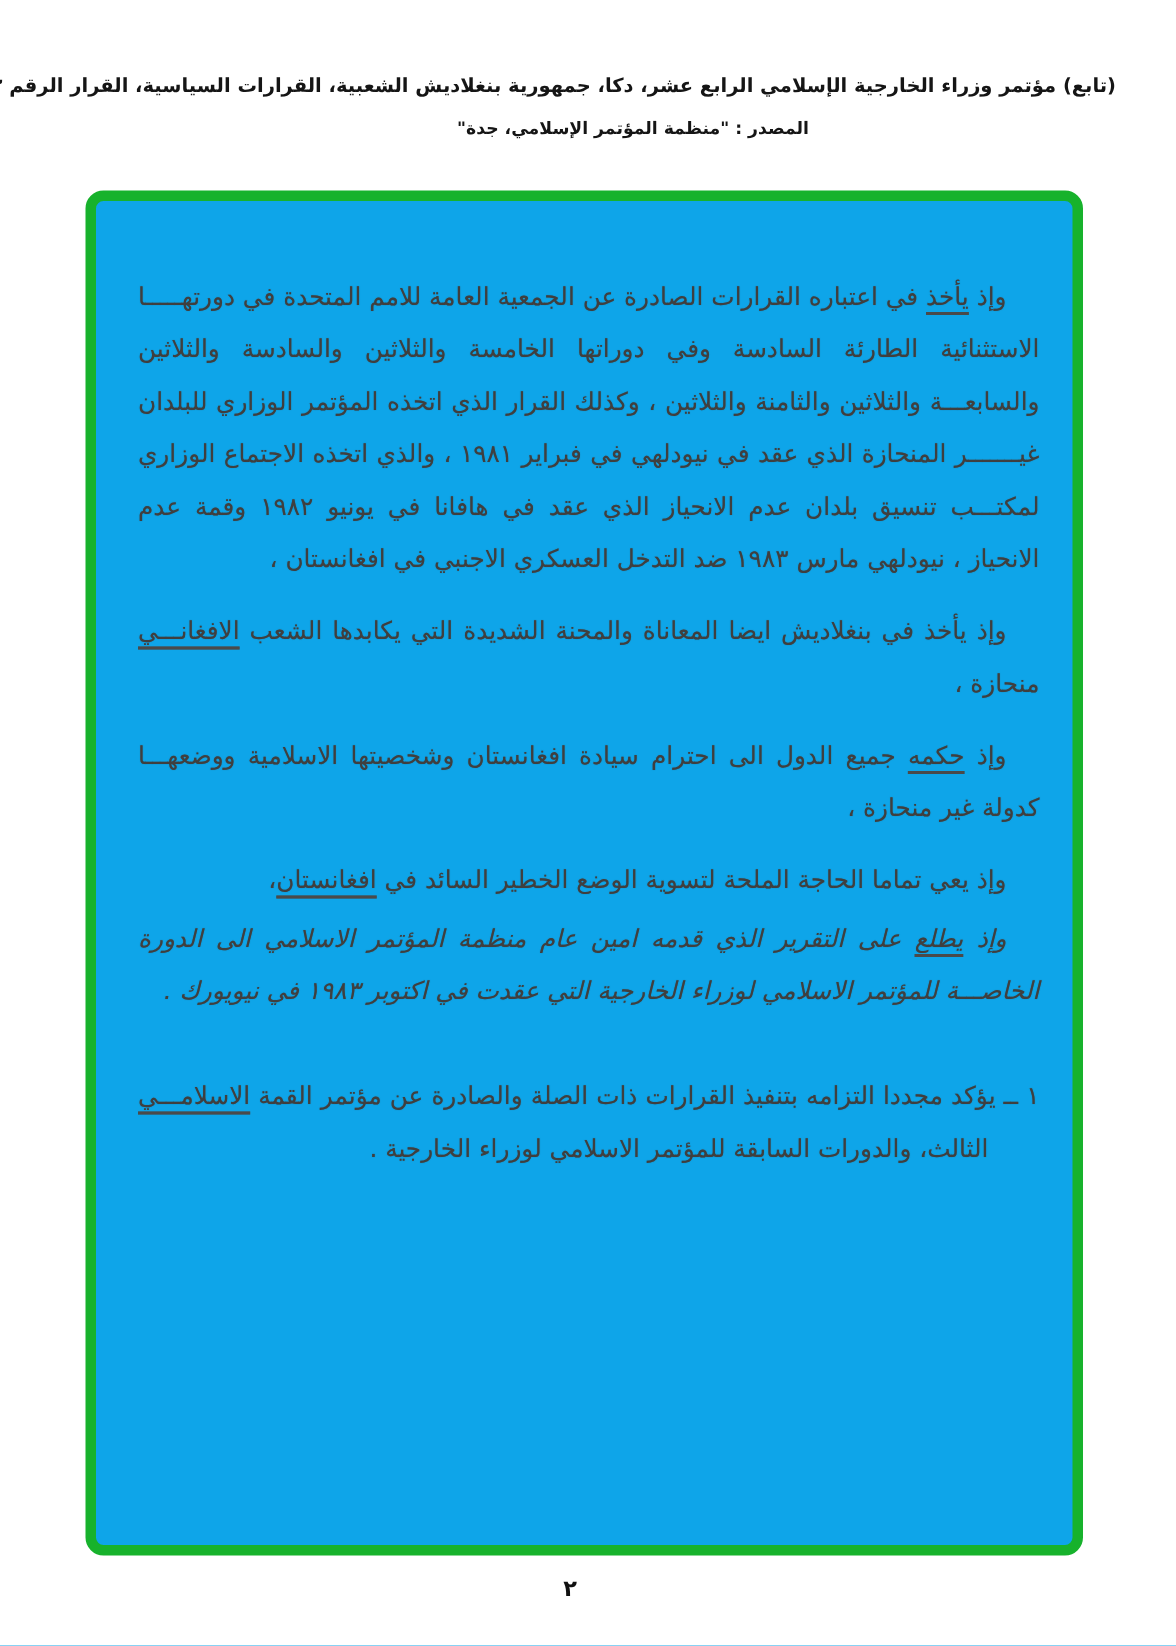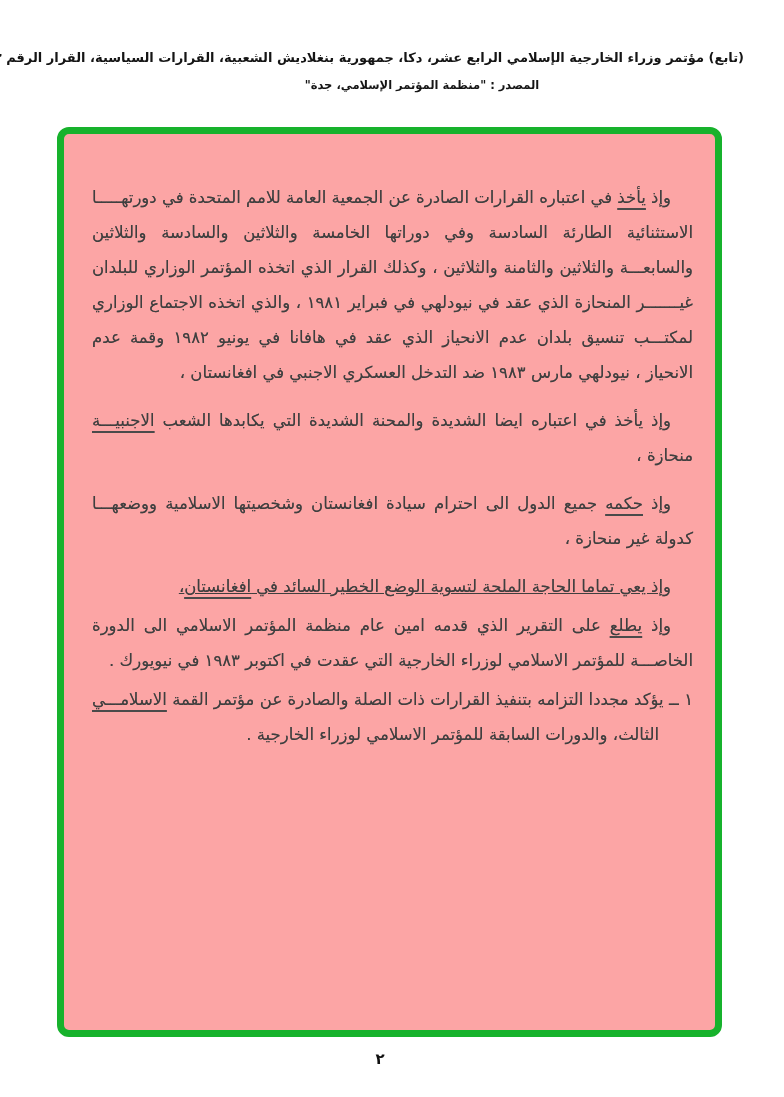--- a/index.html
+++ b/index.html
@@ -29,39 +29,39 @@
     transform:translateX(30px);
   }
 
   
   .highlight-box {
     position:absolute;
     left:57px; top:127px;
     width:651px; height:896px;
     border:7px solid #17b22c;
     border-radius:12px;
-    background:#fca5a5;
+    background:#0ea5e9;
   }
 
   
   .body-text {
     position:absolute; inset:0;
     padding:46px 22px 0 28px;
     direction:rtl;
     font-size:16.5px;
     line-height:35px;
     color:#3f3f3f;
     text-align:justify;
     text-shadow:0 0 0.6px rgba(70,70,70,0.65);
   }
   .body-text p { margin:0 0 13px; }
   .body-text p.para { text-indent:22px; }
   .body-text p.item { padding-right:34px; text-indent:-34px; }
-  .body-text p:nth-child(4) { margin-bottom:4px;text-decoration:underline; }   
-  .body-text p:nth-child(5) { margin-bottom:4px; }  
+  .body-text p:nth-child(4) { margin-bottom:4px; }   
+  .body-text p:nth-child(5) { margin-bottom:35px;font-style:italic; }  
   .ul {
     text-decoration:underline;
     text-underline-offset:5px;
     text-decoration-thickness:1.5px;
     text-decoration-color:#4a4a4a;
   }
   .num { white-space:nowrap; }
 
   
   .page-number {
@@ -78,21 +78,21 @@
 <div class="page">
 
   <header class="doc-header">
     <div class="h1">(تابع) مؤتمر وزراء الخارجية الإسلامي الرابع عشر، دكا، جمهورية بنغلاديش الشعبية، القرارات السياسية، القرار الرقم ١٤/١٣- س</div>
     <div class="h2">المصدر :  "منظمة المؤتمر الإسلامي، جدة"</div>
   </header>
 
   <div class="highlight-box" style="border-color: rgb(23, 178, 44);">
     <div class="body-text">
         <p class="para"><span>وإذ </span><span class="ul">يأخذ</span><span> في اعتباره القرارات الصادرة عن الجمعية العامة للامم المتحدة في دورتهـــــا الاستثنائية الطارئة السادسة وفي دوراتها الخامسة والثلاثين والسادسة والثلاثين والسابعـــة والثلاثين والثامنة والثلاثين ، وكذلك القرار الذي اتخذه المؤتمر الوزاري للبلدان غيـــــــر المنحازة الذي عقد في نيودلهي في فبراير ١٩٨١ ، والذي اتخذه الاجتماع الوزاري لمكتـــب تنسيق بلدان عدم الانحياز الذي عقد في هافانا في يونيو ١٩٨٢ وقمة عدم الانحياز ، نيودلهي مارس ١٩٨٣ ضد التدخل العسكري الاجنبي في افغانستان ،</span></p>
-        <p class="para"><span>وإذ يأخذ في اعتباره ايضا الشديدة والمحنة الشديدة التي يكابدها الشعب </span><span class="ul">الاجنبيـــة</span><span> منحازة ،</span></p>
+        <p class="para"><span>وإذ يأخذ في بنغلاديش ايضا المعاناة والمحنة الشديدة التي يكابدها الشعب </span><span class="ul">الافغانـــي</span><span> منحازة ،</span></p>
         <p class="para"><span>وإذ </span><span class="ul">حكمه</span><span> جميع الدول الى احترام سيادة افغانستان وشخصيتها الاسلامية ووضعهـــا كدولة غير منحازة ،</span></p>
         <p class="para"><span>وإذ يعي تماما الحاجة الملحة لتسوية الوضع الخطير السائد في </span><span class="ul">افغانستان</span><span>،</span></p>
         <p class="para"><span>وإذ </span><span class="ul">يطلع</span><span> على التقرير الذي قدمه امين عام منظمة المؤتمر الاسلامي الى الدورة الخاصـــة للمؤتمر الاسلامي لوزراء الخارجية التي عقدت في اكتوبر ١٩٨٣ في نيويورك .</span></p>
         <p class="item"><span class="num">١ ــ </span><span>يؤكد مجددا التزامه بتنفيذ القرارات ذات الصلة والصادرة عن مؤتمر القمة </span><span class="ul">الاسلامـــي</span><span> الثالث، والدورات السابقة للمؤتمر الاسلامي لوزراء الخارجية .</span></p>
       </div>
   </div>
 
   <div class="page-number">٢</div>
 
 </div>

